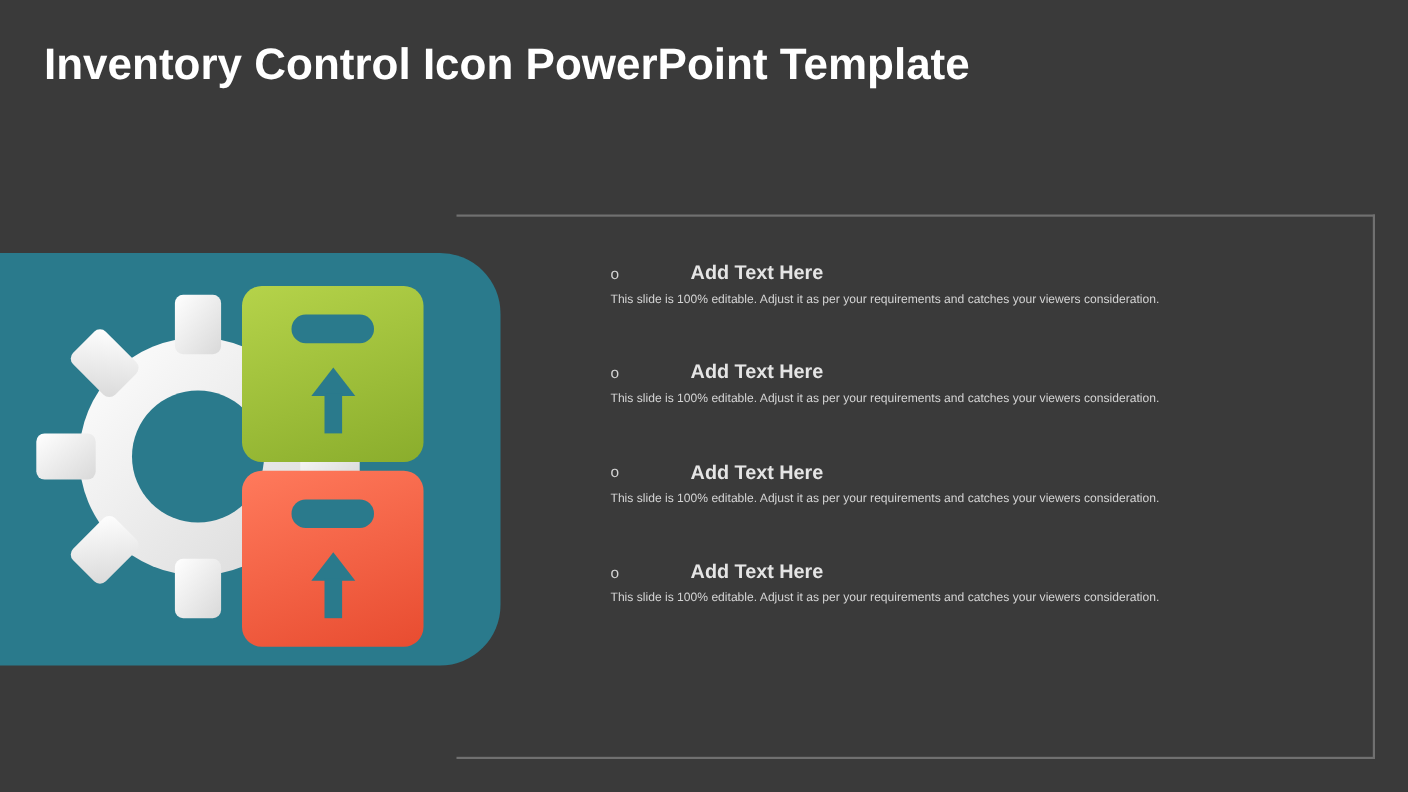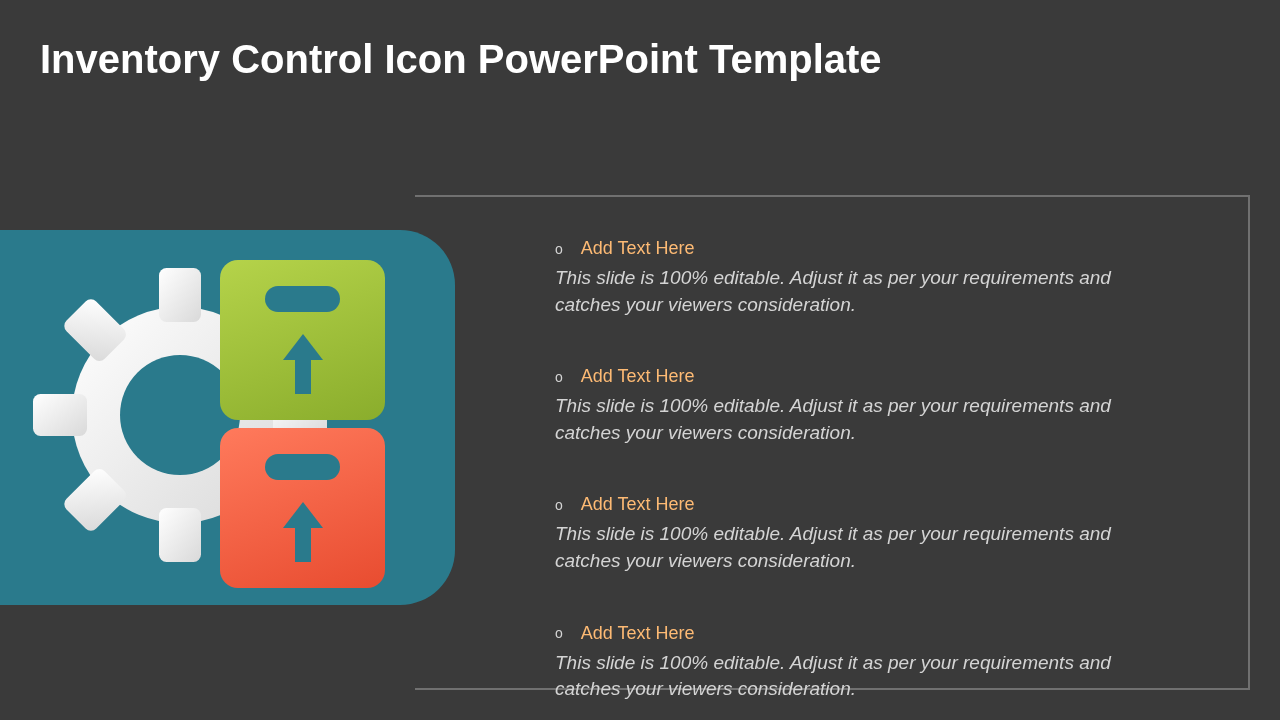--- a/index.html
+++ b/index.html
@@ -111,28 +111,28 @@
     display: flex;
     align-items: center;
     gap: 18px;
     margin-bottom: 6px;
   }
   .bullet-marker {
     color: #d4d4d4;
     font-size: 14px;
   }
   .bullet-title {
-    color: #fdba74;
+    color: #e5e5e5;
     font-size: 18px;
-    font-weight: 400;
+    font-weight: 700;
+    margin-left: 47px;
   }
   .bullet-desc {
     color: #d4d4d4;
-    font-size: 19px;
-    font-style: italic;
+    font-size: 11px;
     line-height: 1.4;
     max-width: 590px;
   }
 </style>
 </head>
 <body>
 
 <h1 class="title">Inventory Control Icon PowerPoint Template</h1>
 
 <div class="content-frame"></div>

